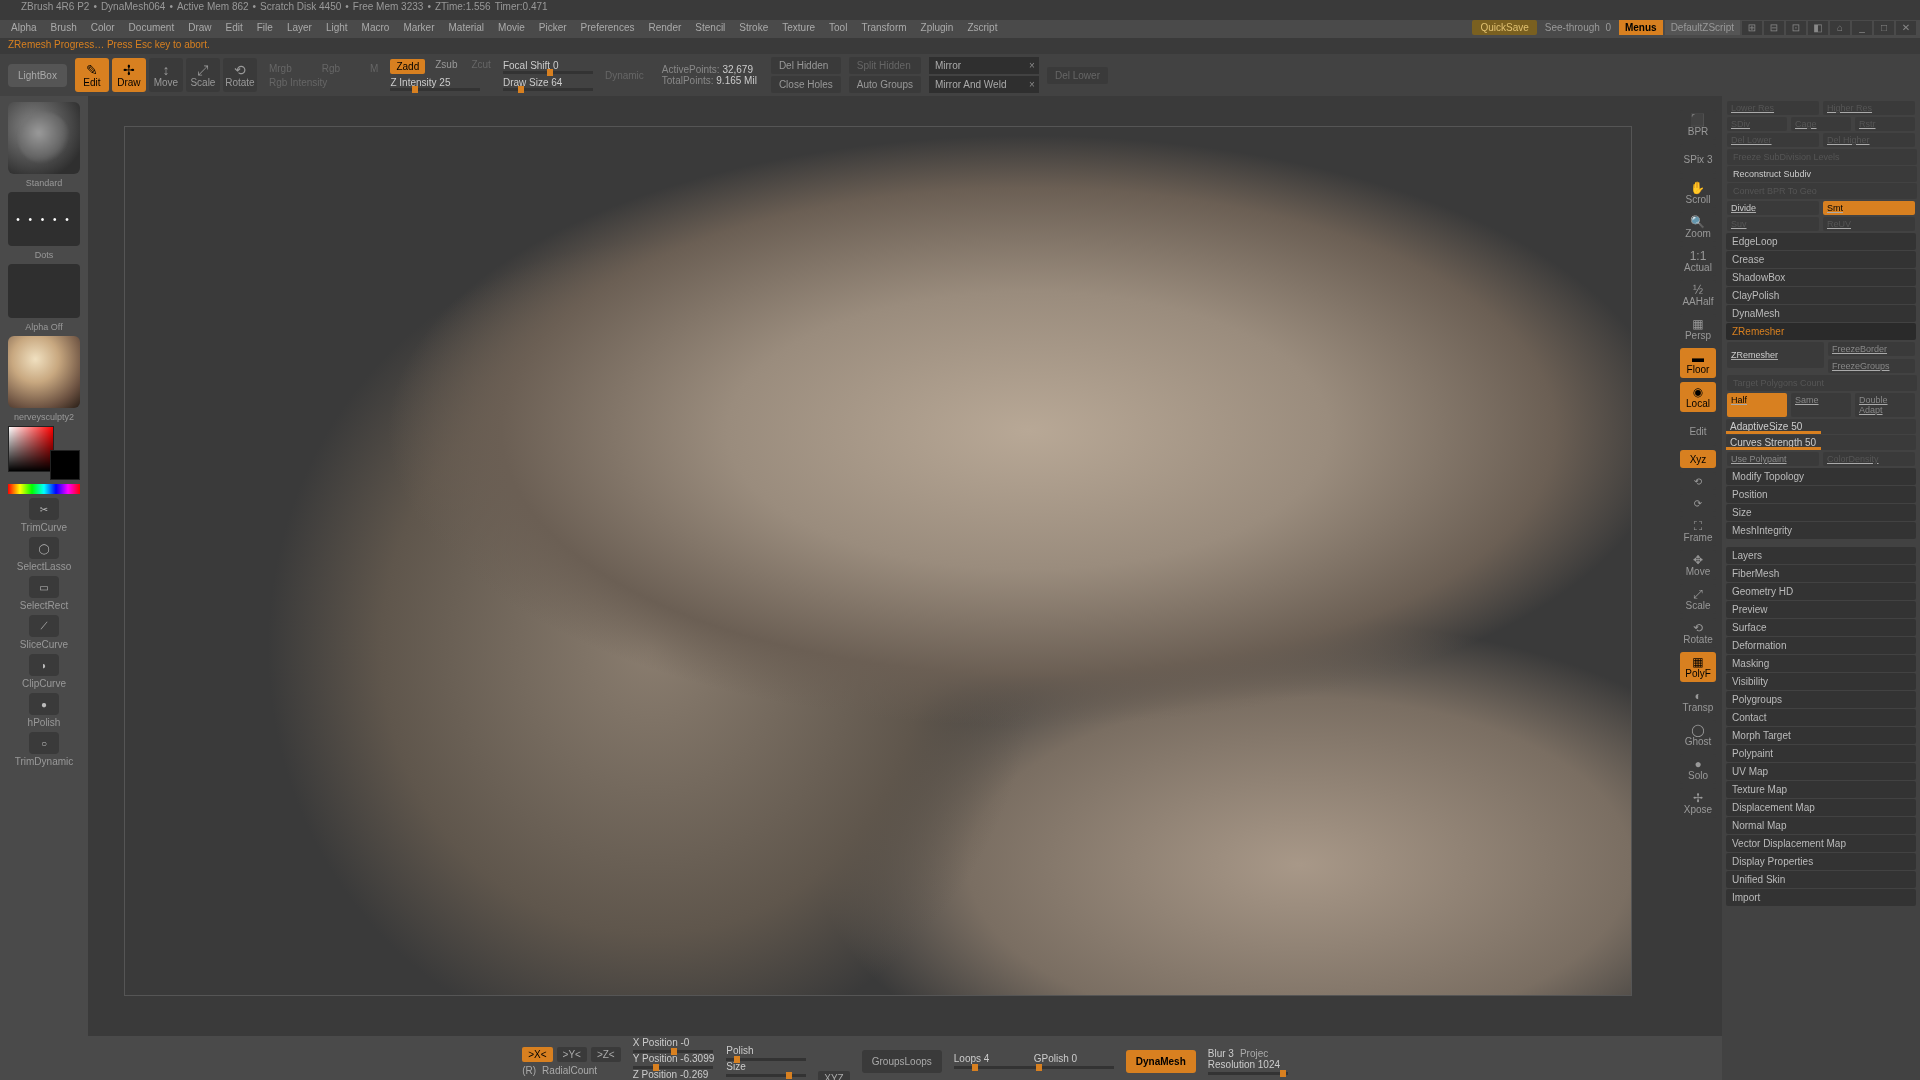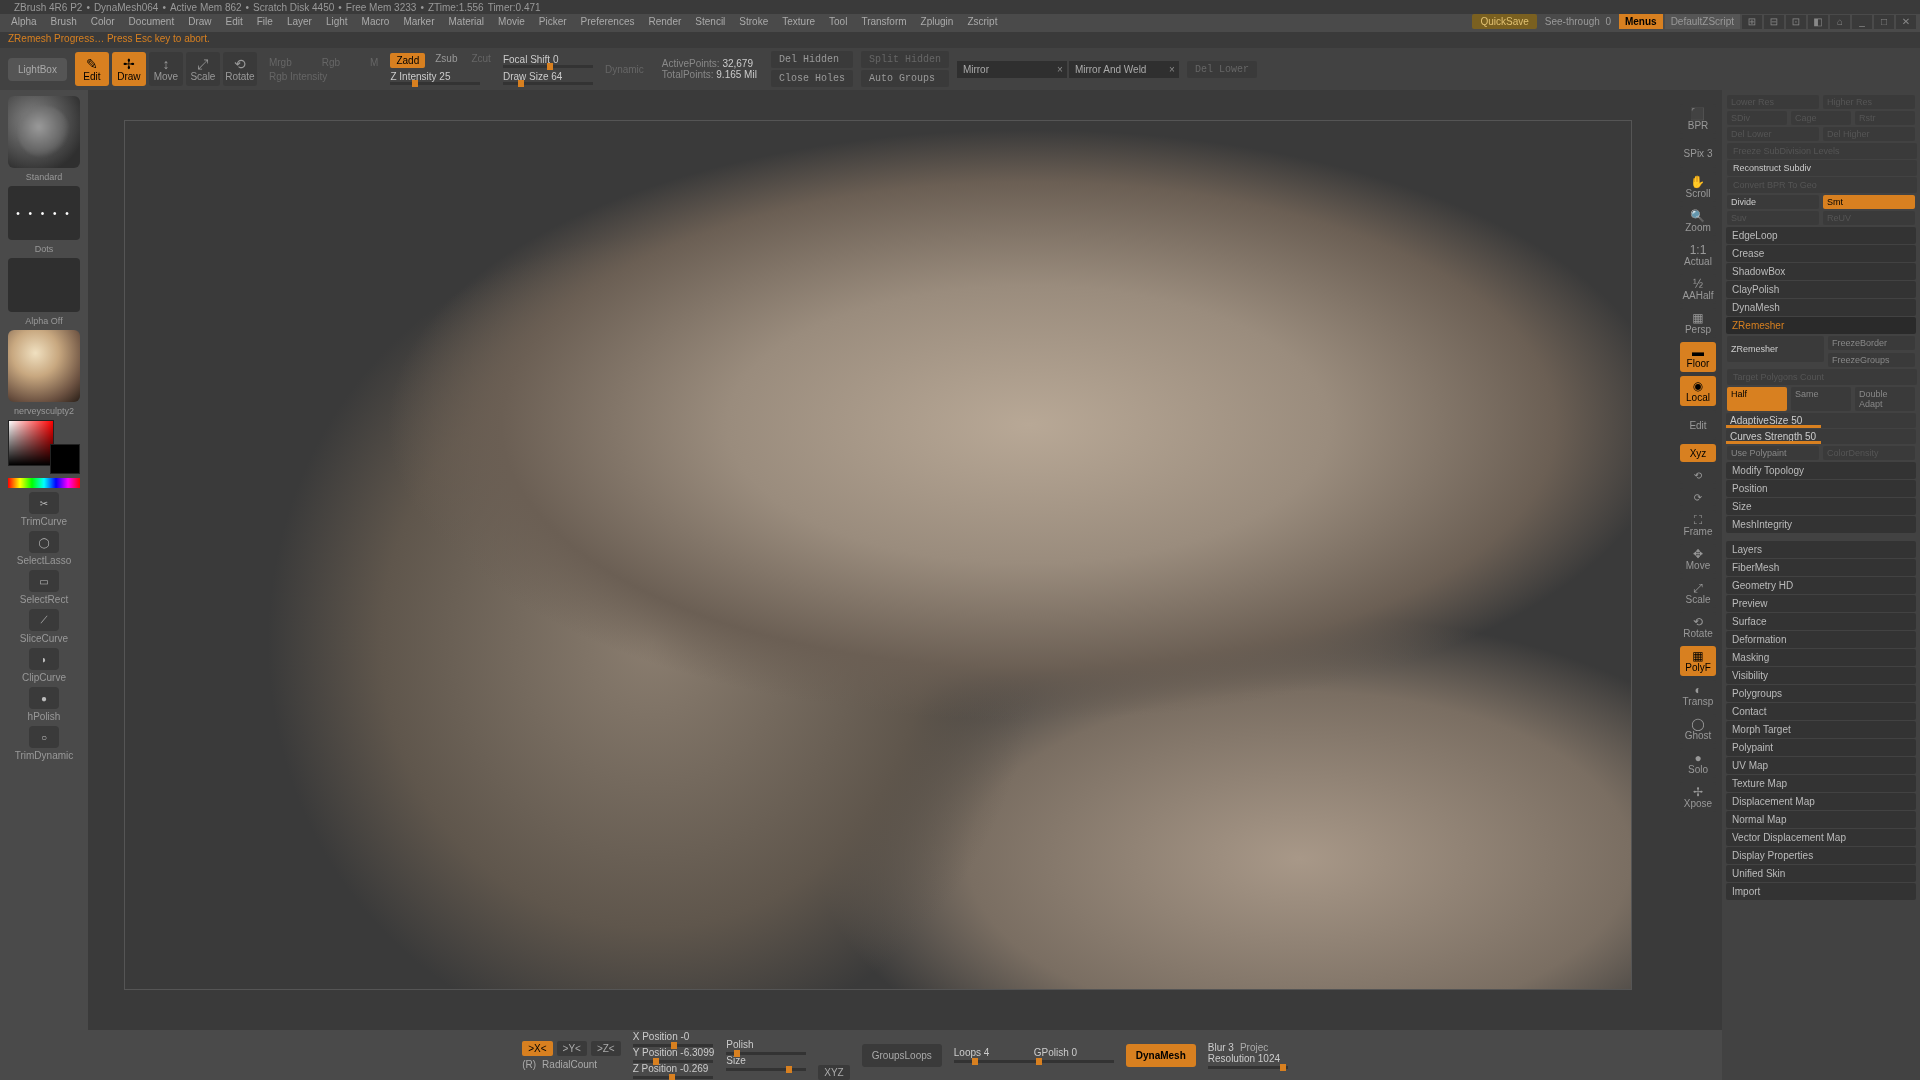--- a/index.html
+++ b/index.html
@@ -1,19 +1,19 @@
 <!DOCTYPE html>
 <html><head>
 <meta charset="utf-8">
 <style>
 * { margin:0; padding:0; box-sizing:border-box; font-family:Tahoma,Arial,sans-serif; font-size:10px; }
 body { background:#4a4a4a; color:#aaa; width:1920px; height:1080px; overflow:hidden; position:relative; }
 
 
-.titlebar { height:14px; background:#3a3a3a; color:#999; padding:1px 14px; font-size:9px; display:flex; align-items:flex-end; }
+.titlebar { height:20px; background:#3a3a3a; color:#999; padding:1px 21px; font-size:9px; display:flex; align-items:flex-start; }
 .titlebar span { margin-right:4px; }
 
 
 .menubar { height:18px; background:#4a4a4a; display:flex; align-items:flex-start; padding:0 4px; }
 .menubar .mitem { padding:2px 7px; color:#aaa; font-size:10px; cursor:pointer; }
 .menubar .right { margin-left:auto; display:flex; align-items:center; gap:2px; }
 .menubar .btn-qs { background:#7a6020; color:#e0c070; padding:2px 8px; border-radius:2px; }
 .menubar .btn-st { color:#999; padding:2px 6px; }
 .menubar .btn-menus { background:#d88020; color:#000; padding:2px 6px; font-weight:600; }
 .menubar .btn-def { background:#555; color:#999; padding:2px 6px; }
@@ -30,21 +30,21 @@
 .shelf-btn .ico { font-size:14px; line-height:1; }
 .shelf-group { display:flex; align-items:center; gap:3px; }
 .shelf-label { color:#999; font-size:10px; padding:0 4px; }
 .shelf-label.dim { color:#666; }
 .shelf-label.on { background:#d88020; color:#000; padding:2px 6px; border-radius:2px; }
 .shelf-slider { display:flex; flex-direction:column; color:#ccc; font-size:10px; }
 .shelf-slider .track { width:90px; height:3px; background:#333; position:relative; }
 .shelf-slider .thumb { position:absolute; top:-2px; width:6px; height:7px; background:#d88020; }
 .shelf-info { color:#ccc; font-size:10px; padding:0 6px; }
 .shelf-info .dim { color:#888; }
-.shelf-rbtn { background:#3a3a3a; color:#999; padding:3px 8px; border-radius:2px; font-size:10px;font-family:Liberation Mono, monospace; }
+.shelf-rbtn { background:#3a3a3a; color:#999; padding:3px 8px; border-radius:2px; font-size:10px; }
 .shelf-rbtn.dim { color:#666; }
 .shelf-dd { background:#2f2f2f; color:#aaa; padding:3px 6px; font-size:10px; width:110px; position:relative; }
 .shelf-dd .t { position:absolute; right:4px; top:3px; color:#888; }
 
 
 .mainrow { display:flex; height:calc(100% - 14px - 18px - 16px - 42px); }
 
 
 .leftcol { width:88px; background:#4a4a4a; display:flex; flex-direction:column; align-items:center; padding:6px 4px; gap:4px; }
 .brush-prev { width:72px; height:72px; background:radial-gradient(circle at 35% 35%, #888 0%, #555 45%, #2f2f2f 80%); border-radius:6px; position:relative; }
@@ -86,21 +86,21 @@
 .navbtn .ni { font-size:12px; line-height:1; }
 
 
 .rightcol { width:198px; background:#424242; padding:4px; overflow:hidden; }
 .rp-btn { display:inline-block; background:#3a3a3a; color:#888; padding:2px 4px; margin:1px; font-size:9px; border-radius:2px; }
 .rp-btn.wide { display:block; width:100%; text-align:left; padding:3px 6px; }
 .rp-btn.on { background:#d88020; color:#000; }
 .rp-btn.dim { color:#555; }
 .rp-head { background:#333; color:#bbb; padding:3px 6px; font-size:10px; display:block; width:100%; text-align:left; border-radius:2px; margin:1px 0; }
 .rp-head.active { background:#2a2a2a; color:#d88020; }
-.rp-row { display:flex; gap:2px; }
+.rp-row { display:flex; gap:2px;text-decoration:underline; }
 .rp-row > * { flex:1; }
 .rp-slider { color:#ccc; font-size:9px; padding:2px 4px; background:#3a3a3a; border-radius:2px; margin:1px 0; position:relative; }
 .rp-slider .fill { position:absolute; left:0; bottom:0; height:3px; background:#d88020; }
 </style>
 </head>
 <body>
 
 <div class="titlebar">
   <span>ZBrush 4R6 P2</span>
     <span>•</span>
@@ -220,21 +220,21 @@
   <span class="shelf-label dim">Dynamic</span>
   <div class="shelf-info"><span class="dim">ActivePoints:</span> <span>32,679</span><br><span class="dim">TotalPoints:</span> <span>9.165 Mil</span></div>
   <div style="display:flex;flex-direction:column;gap:2px">
     <div class="shelf-rbtn">Del Hidden</div>
     <div class="shelf-rbtn">Close Holes</div>
   </div>
   <div style="display:flex;flex-direction:column;gap:2px">
     <div class="shelf-rbtn dim">Split Hidden</div>
     <div class="shelf-rbtn">Auto Groups</div>
   </div>
-  <div style="display:flex;flex-direction:row;gap:2px">
+  <div style="display:flex;flex-direction:column;gap:2px">
     <div class="shelf-dd"><span>Mirror</span><span class="t">×</span></div>
     <div class="shelf-dd"><span>Mirror And Weld</span><span class="t">×</span></div>
   </div>
   <div class="shelf-rbtn dim">Del Lower</div>
 </div>
 
 <div class="mainrow">
 
   <div class="leftcol">
     <div class="brush-prev">

